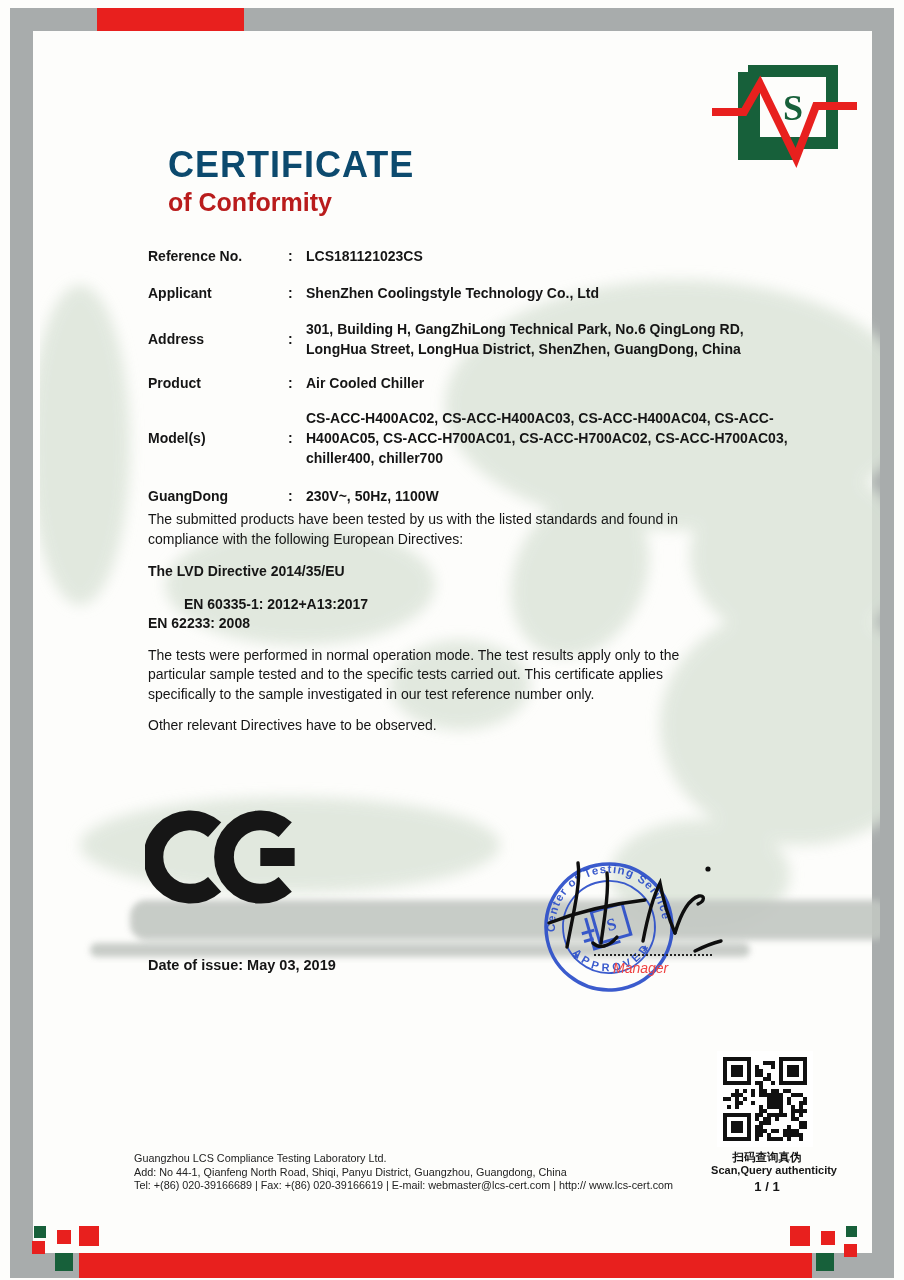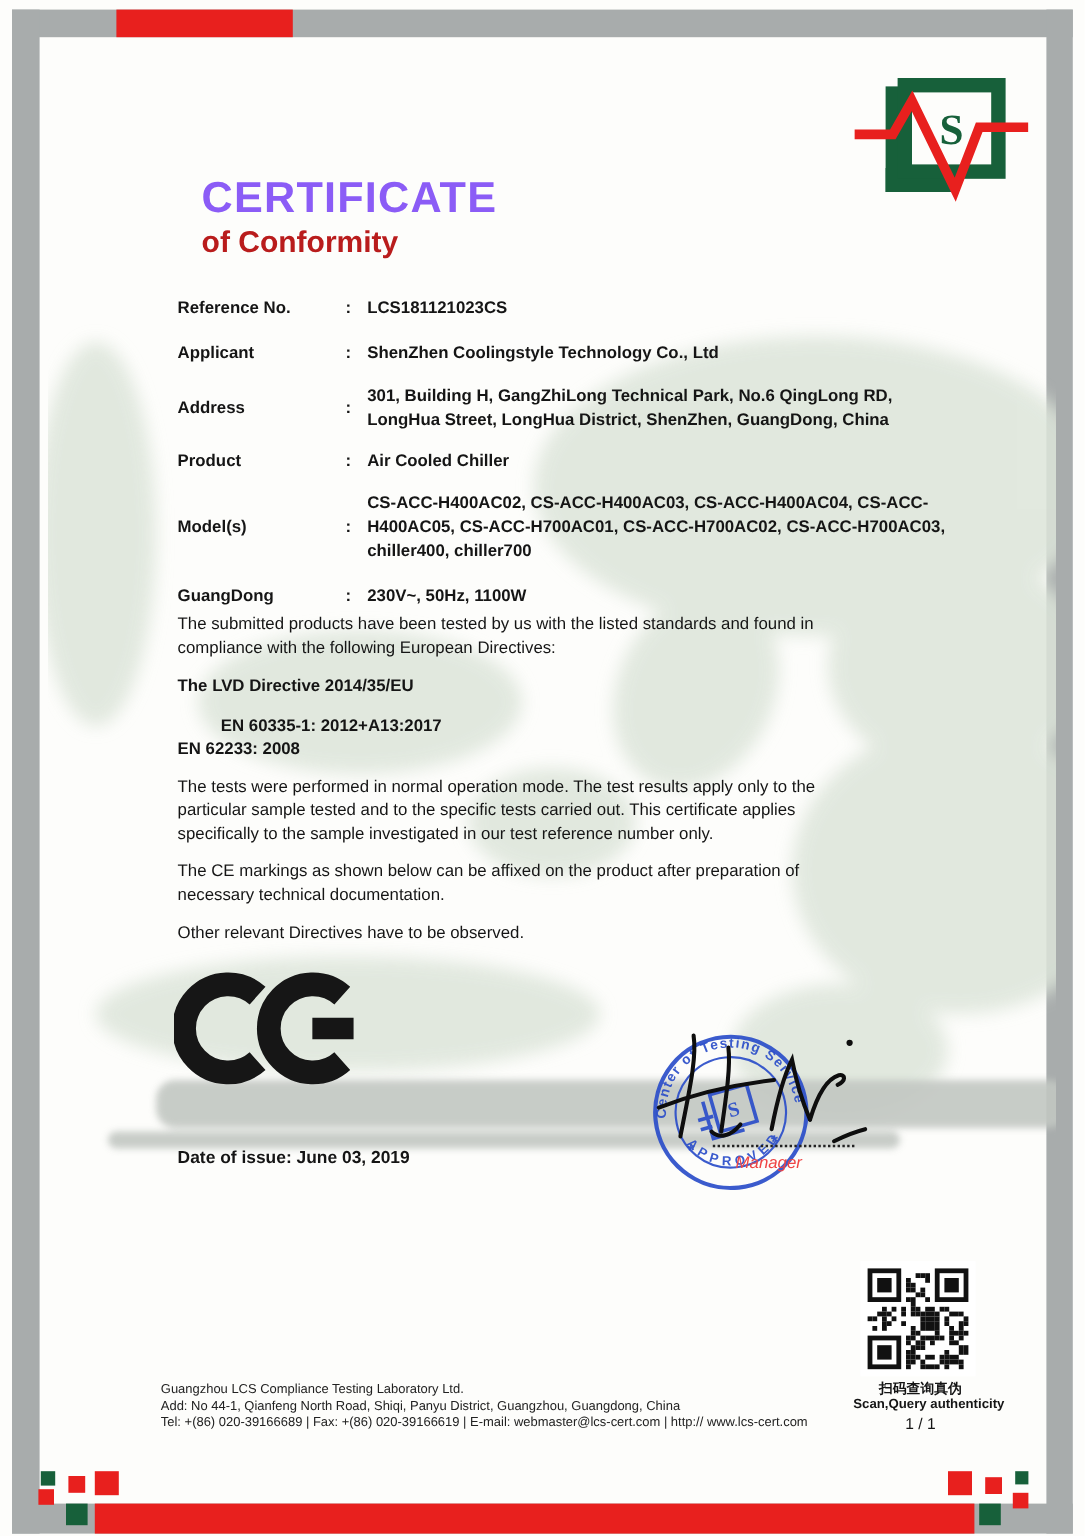--- a/index.html
+++ b/index.html
@@ -14,21 +14,21 @@
   .bar.right{left:872px;top:8px;width:22px;height:1270px;}
   .bar.bottom{left:10px;top:1253px;width:884px;height:25px;}
   .accent{position:absolute;}
   .red{background:#e8201e;}
   .green{background:#17603a;}
   
   .map{position:absolute;left:40px;top:255px;z-index:0;}
   
   .logo{position:absolute;left:712px;top:60px;z-index:2;}
   
-  .title{position:absolute;left:168px;top:144px;font-size:36px;font-weight:700;letter-spacing:1px;color:#8b5cf6;z-index:2;}
+  .title{position:absolute;left:168px;top:144px;font-size:36px;font-weight:700;letter-spacing:1px;color:#0c4a6e;z-index:2;}
   .subtitle{position:absolute;left:168px;top:188px;font-size:25px;font-weight:700;color:#b91c1c;z-index:2;}
   
   .fields{position:absolute;left:148px;top:246px;width:660px;z-index:2;}
   .row{display:flex;align-items:center;font-weight:700;font-size:14px;line-height:20px;}
   .row .lbl{width:140px;flex:none;}
   .row .col{width:18px;flex:none;}
   .row .val{width:492px;}
   .mb17{margin-bottom:17px}.mb16{margin-bottom:16px}.mb14{margin-bottom:14px}
   .mb15{margin-bottom:15px}.mb18{margin-bottom:18px}
   
@@ -44,21 +44,21 @@
   
   .stamp{position:absolute;left:533px;top:852px;z-index:3;transform:rotate(-6deg);}
   .sig{position:absolute;left:545px;top:843px;z-index:4;}
   .sigline{position:absolute;left:594px;top:954px;width:118px;border-top:2px dotted #222;z-index:4;}
   .manager{position:absolute;left:613px;top:960px;font-size:14px;color:#ef4444;z-index:4;font-style:italic;}
   
   .qrbox{position:absolute;left:717px;top:1051px;width:96px;height:96px;background:#fff;z-index:2;}
   .qcap{position:absolute;left:697px;width:140px;text-align:center;font-weight:700;z-index:2;}
   .qcap.zh{top:1150px;font-size:11.5px;}
   .qcap.en{top:1164px;font-size:11px;text-align:right;}
-  .pagenum{position:absolute;left:735px;top:1179px;width:64px;text-align:center;font-size:13px;font-weight:400;z-index:2;}
+  .pagenum{position:absolute;left:735px;top:1179px;width:64px;text-align:center;font-size:13px;font-weight:700;z-index:2;}
   
   .footer{position:absolute;left:134px;top:1152px;font-size:10.8px;line-height:13.5px;color:#222;z-index:2;}
 </style>
 </head>
 <body>
 
 <div class="scan">
 
   <div class="bar top"></div>
   <div class="bar left"></div>
@@ -148,33 +148,32 @@
       <span class="val">230V~, 50Hz, 1100W</span>
     </div>
   </div>
 
   <div class="paras">
     <p>The submitted products have been tested by us with the listed standards and found in compliance with the following European Directives:</p>
     <p class="b">The LVD Directive 2014/35/EU</p>
     <p class="std" style="margin-bottom:0;padding-left:36px;">EN 60335-1: 2012+A13:2017</p>
     <p class="std">EN 62233: 2008</p>
     <p class="t">The tests were performed in normal operation mode. The test results apply only to the particular sample tested and to the specific tests carried out. This certificate applies specifically to the sample investigated in our test reference number only.</p>
-    <p>The CE markings as shown below can be affixed on the product after preparation of necessary technical documentation.</p>
     <p>Other relevant Directives have to be observed.</p>
   </div>
 
   <svg class="ce" width="160" height="102" viewBox="0 0 340 204">
     <g fill="none" stroke="#161616" stroke-width="42">
       <path d="M 148 44 A 78 78 0 1 0 148 160"></path>
       <path d="M 298 44 A 78 78 0 1 0 298 160"></path>
       <path d="M 245 102 H 318" stroke-width="38"></path>
     </g>
   </svg>
 
-  <div class="date">Date of issue: June 03, 2019</div>
+  <div class="date">Date of issue: May 03, 2019</div>
 
   <svg class="stamp" width="152" height="150" viewBox="0 0 150 150">
     <g stroke="#2b4ec9" fill="none" opacity="0.92">
       <circle cx="75" cy="75" r="63" stroke-width="3.5"></circle>
       <circle cx="75" cy="75" r="46" stroke-width="1.8"></circle>
     </g>
     <defs>
       <path id="arcTop" d="M 24.3 93.5 A 54 54 0 1 1 125.7 93.5"></path>
       <path id="arcBot" d="M 33.5 93 A 46 46 0 0 0 116.5 93"></path>
     </defs>

